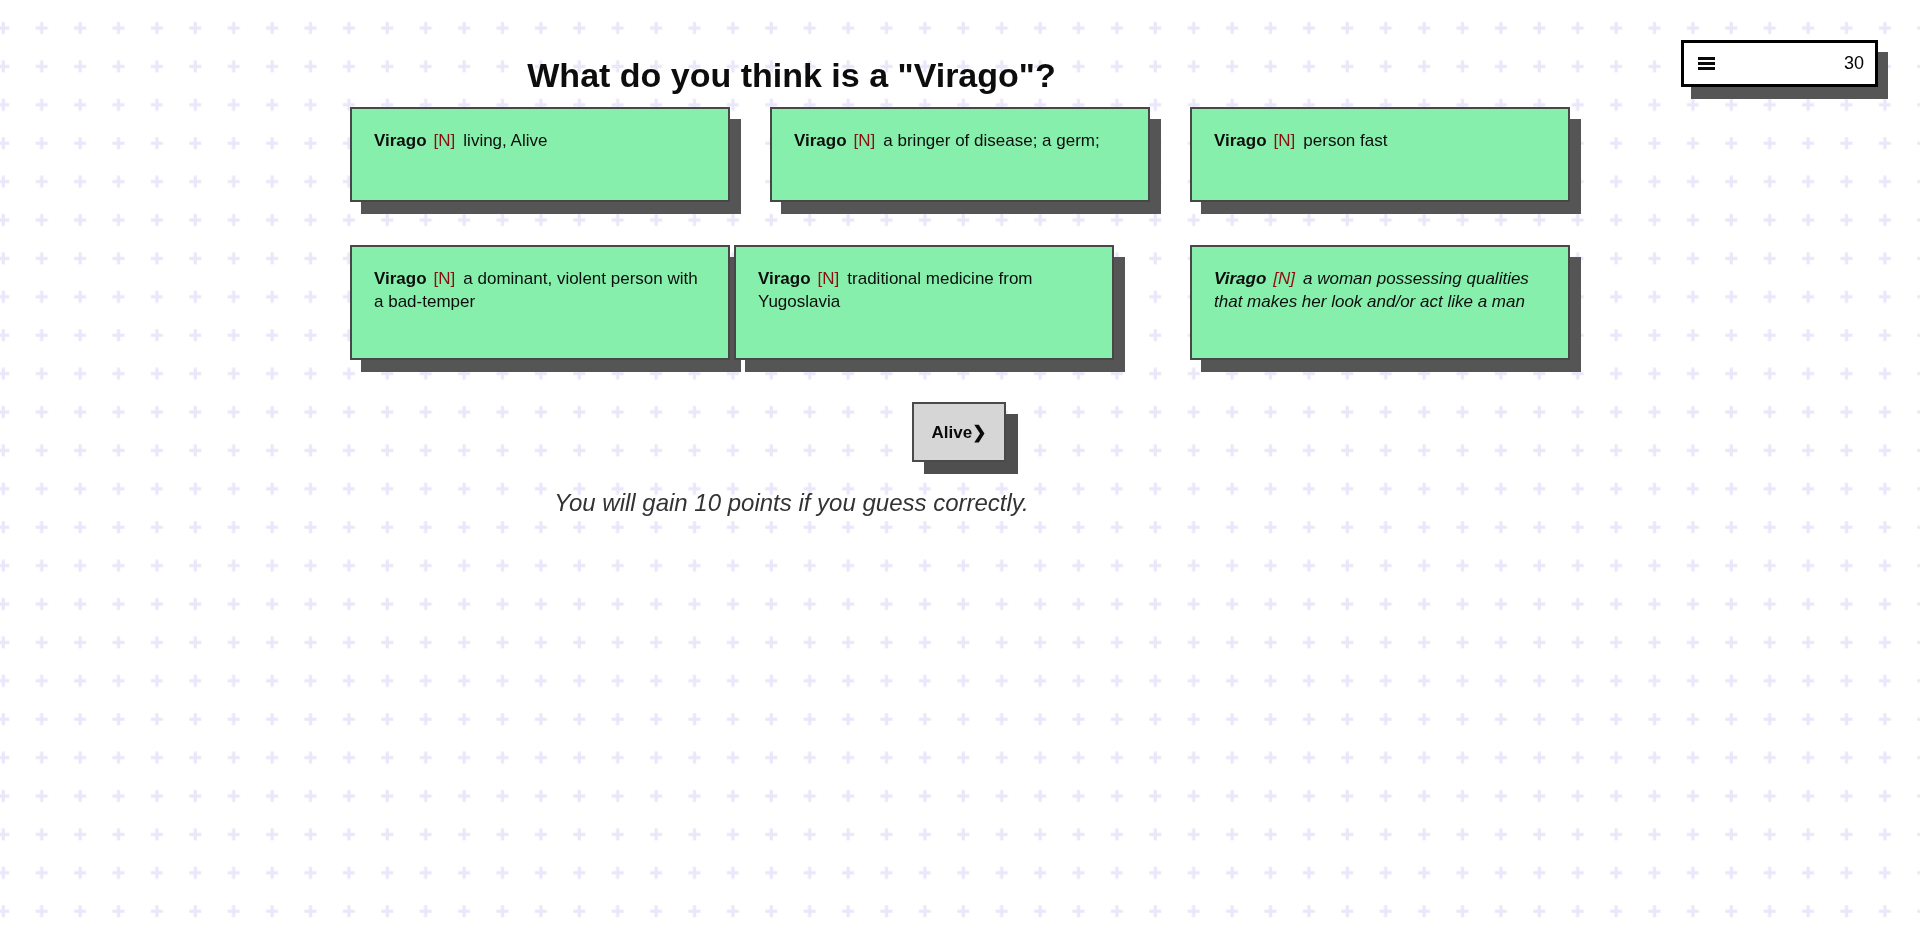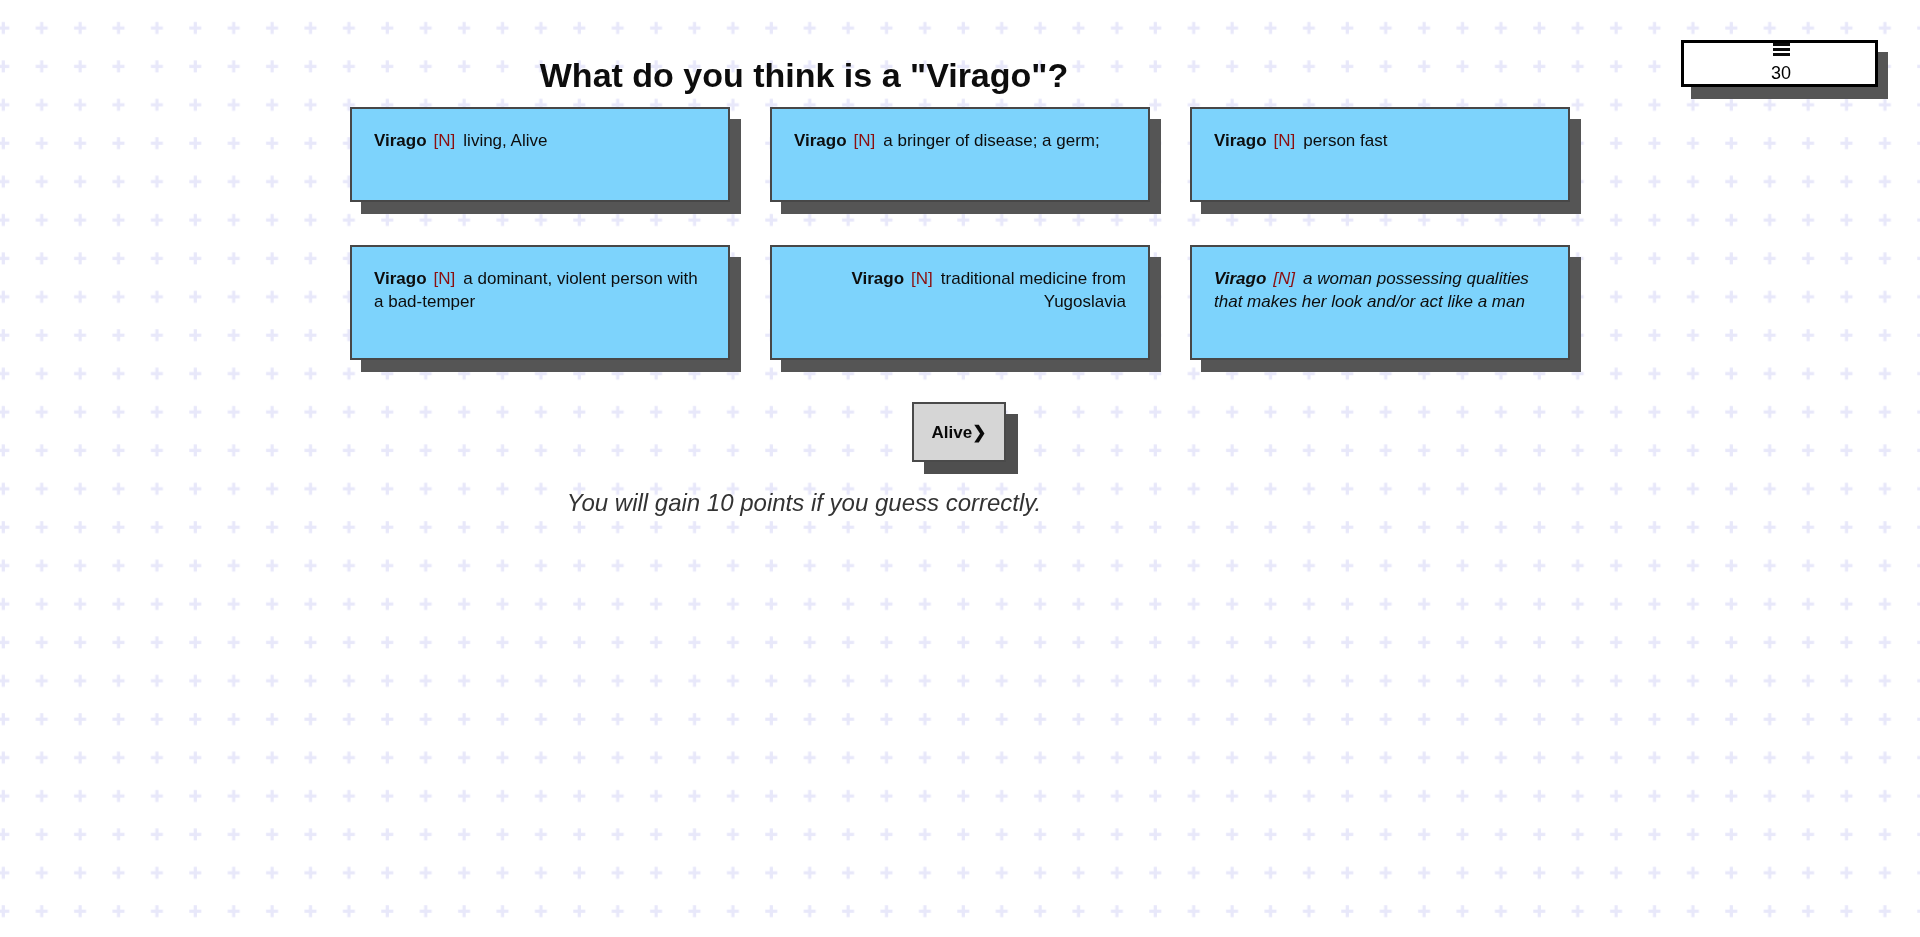--- a/index.html
+++ b/index.html
@@ -4,21 +4,21 @@
 <style>
   html, body {
     margin: 0;
     padding: 0;
     width: 1920px;
     height: 937px;
     overflow: hidden;
     background: #ffffff;
     font-family: "Liberation Sans", sans-serif;
   }
-  .stage { position: relative; width: 1583px; height: 937px; padding-left: 25px; }
+  .stage { position: relative; width: 1583px; height: 937px; }
   .bg-svg { position: absolute; left: 0; top: 0; z-index: 0; }
 
   .page-title {
     position: absolute;
     top: 33px; left: 0; width: 100%;
     text-align: center;
     font-size: 34px;
     color: #0d0d0d;
     z-index: 2;
   }
@@ -30,44 +30,43 @@
     box-sizing: border-box;
     background: #ffffff;
     border: 3px solid #000000;
     box-shadow: 10px 12px 0 #555555;
     display: flex;
     align-items: center;
     justify-content: space-between;
     padding: 0 11px 0 14px;
     z-index: 3;
     cursor: pointer;
-    flex-direction: column;
   }
   .hamburger { display: flex; flex-direction: column; gap: 2.6px; }
   .hamburger .bar { width: 17px; height: 2.6px; background: #0a0a0a; }
   .score { font-size: 18px; color: #000000; }
 
   .card {
     position: absolute;
     box-sizing: border-box;
-    background: #7dd3fc;
+    background: #86efac;
     border: 2px solid #474747;
     box-shadow: 11px 12px 0 #555555;
     padding: 20px 22px;
     font-size: 17px;
     line-height: 23px;
     color: #0d0d0d;
     z-index: 2;
     cursor: pointer;
   }
   .c1 { left: 350px;  top: 107px; width: 380px; height: 95px; }
   .c2 { left: 770px;  top: 107px; width: 380px; height: 95px; }
   .c3 { left: 1190px; top: 107px; width: 380px; height: 95px; }
   .c4 { left: 350px;  top: 245px; width: 380px; height: 115px; }
-  .c5 { left: 770px;  top: 245px; width: 380px; height: 115px; text-align: right; }
+  .c5 { left: 734px;  top: 245px; width: 380px; height: 115px; }
   .c6 { left: 1190px; top: 245px; width: 380px; height: 115px; font-style: italic; }
 
   .word { font-weight: bold; color: #0d0d0d; }
   .tag  { color: #8b0f0f; margin-left: 7px; }
   .definition { margin-left: 8px; }
 
   .next-btn {
     position: absolute;
     left: 912px; top: 402px;
     width: 94px; height: 60px;

